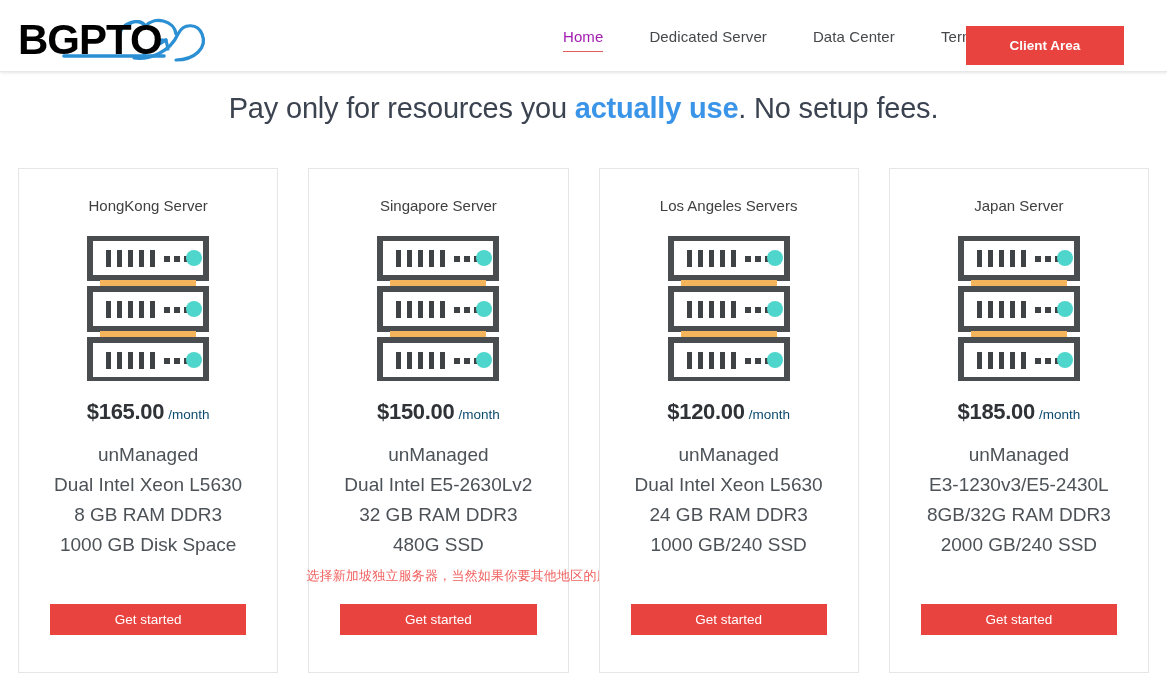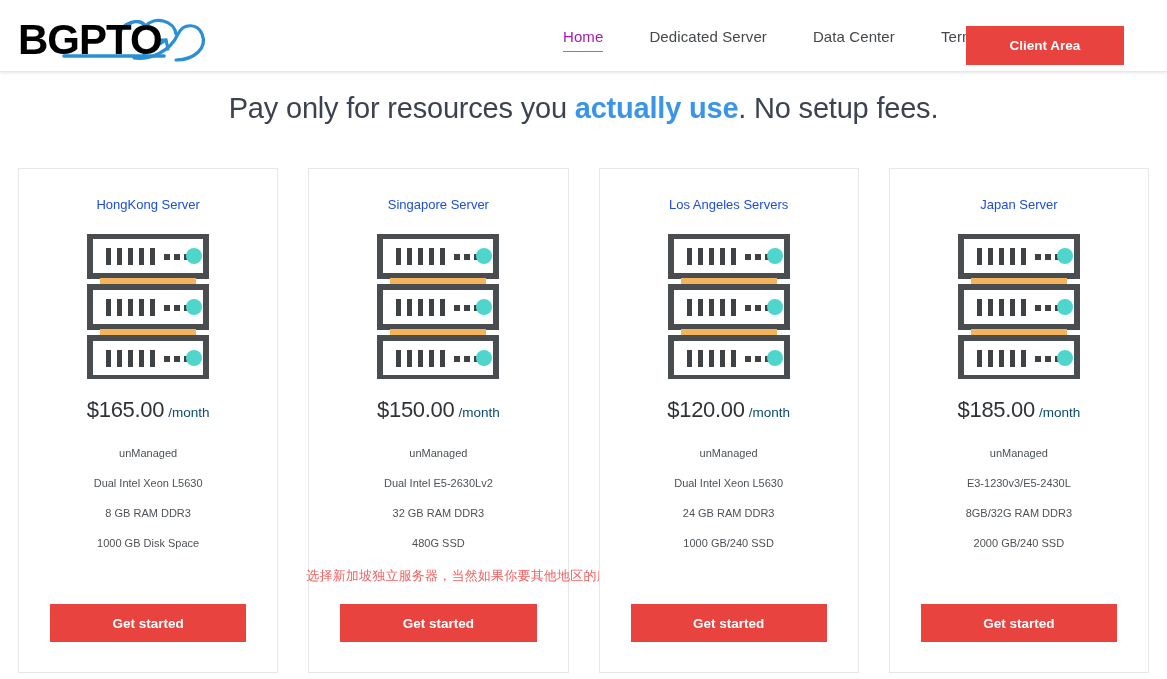--- a/index.html
+++ b/index.html
@@ -102,44 +102,44 @@
   .card {
     width: 263px;
     height: 505px;
     background: #ffffff;
     border: 1px solid #e6e6e6;
     position: relative;
   }
   .card-title {
     text-align: center;
     margin-top: 28px;
-    font-size: 13px;
-    color: #1d4ed8;
+    font-size: 15px;
+    color: #404040;
     font-weight: normal;
   }
   .icon-wrap {
     display: flex;
     justify-content: center;
     margin-top: 22px;
     height: 148px;
   }
   .price-row {
     text-align: center;
     margin-top: 15px;
     color: #2f3337;
   }
-  .price-amount { font-size: 22px; font-weight: normal; letter-spacing: -0.3px; }
+  .price-amount { font-size: 22px; font-weight: bold; letter-spacing: -0.3px; }
   .price-unit { font-size: 13.5px; color: #0c4a6e; margin-left: 4px; }
 
   .specs {
     margin-top: 15px;
     text-align: center;
   }
   .spec-line {
-    font-size: 11px;
+    font-size: 19px;
     color: #4c5257;
     line-height: 30px;
   }
 
   .note {
     position: absolute;
     top: 398px;
     left: -3px;
     width: 525px;
     font-size: 13px;
@@ -147,25 +147,25 @@
     white-space: nowrap;
     font-family: "DejaVu Sans", sans-serif;
     letter-spacing: 0.2px;
   }
 
   .get-started {
     position: absolute;
     left: 31px;
     right: 31px;
     top: 435px;
-    height: 38px;
+    height: 31px;
     background: #e8433f;
     color: #ffffff;
     font-size: 13.5px;
-    font-weight: bold;
+    font-weight: normal;
     display: flex;
     align-items: center;
     justify-content: center;
     cursor: pointer;
     border: none;
     font-family: "Liberation Sans", sans-serif;
   }
 </style>
 </head>
 <body>

